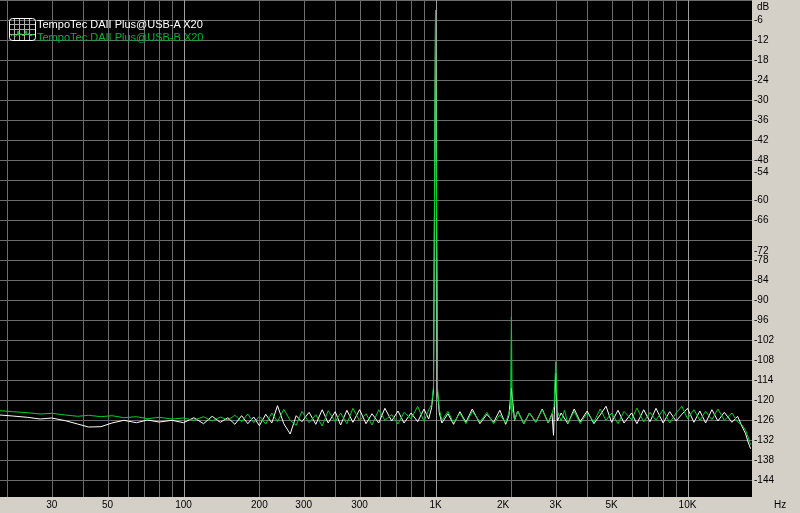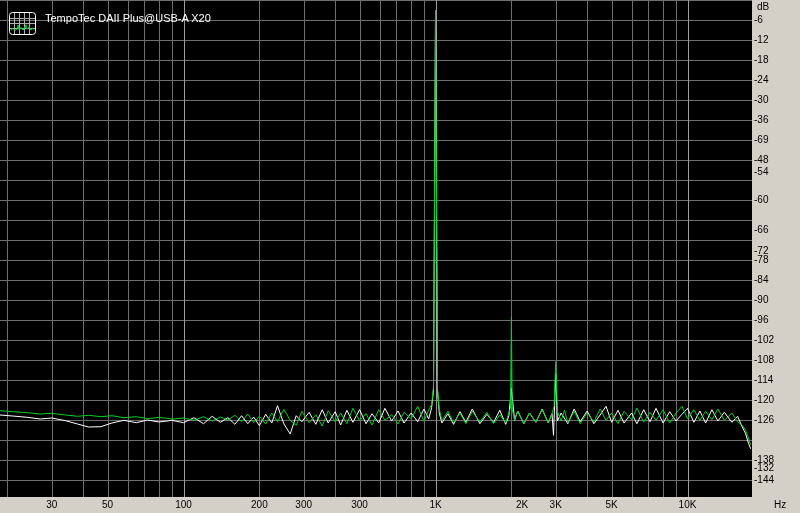--- a/index.html
+++ b/index.html
@@ -1,19 +1,19 @@
 <!DOCTYPE html>
 <html><head>
 <meta charset="utf-8">
 <style>
   html,body{margin:0;padding:0;background:#888;}
   .screen{position:relative;width:800px;height:513px;background:#d4d0c8;
           font-family:"Liberation Sans",sans-serif;overflow:hidden;}
   #chart{position:absolute;left:0;top:0;display:block;}
-  .legend{position:absolute;left:9px;top:12px;display:flex;gap:8px;align-items:flex-start;}
+  .legend{position:absolute;left:9px;top:18px;display:flex;align-items:flex-start;}
   .legend-icon{display:block;}
   .legend-labels{display:flex;flex-direction:column;}
   .legend-label{font-size:11px;line-height:13px;white-space:nowrap;letter-spacing:0;}
   .tick-y{position:absolute;left:754px;font-size:10px;line-height:12px;color:#000;}
   .tick-x{position:absolute;top:499px;font-size:10px;line-height:12px;color:#000;transform:translateX(-50%);}
   .axis-unit{position:absolute;font-size:10px;line-height:12px;color:#000;}
   #y-unit{left:757px;top:1px;}
   #x-unit{left:774px;top:499px;}
 </style>
 </head>
@@ -92,59 +92,60 @@
         <line x1="15.5" y1="1" x2="15.5" y2="22"></line>
         <line x1="20.5" y1="1" x2="20.5" y2="22"></line>
         <line x1="1" y1="6.5" x2="26" y2="6.5"></line>
         <line x1="1" y1="11.5" x2="26" y2="11.5"></line>
         <line x1="1" y1="16.5" x2="26" y2="16.5"></line>
       </g>
       <polyline points="2,18 4,16.5 6,18.5 8,17 9,13 10,17.5 12,15.5 14,18 16,16 17,12.5 18,17 20,15.5 22,18 24,16.5 25,17.5" fill="none" stroke="#00c828" stroke-width="1"></polyline>
     </svg>
     <div class="legend-labels">
       <span class="legend-label" id="legend-label-a" style="color: rgb(255, 255, 255);">TempoTec DAII Plus@USB-A X20</span>
+      <span class="legend-label" id="legend-label-b" style="color: rgb(0, 180, 40);">TempoTec DAII Plus@USB-B X20</span>
     </div>
   </div>
 
   <span class="axis-unit" id="y-unit">dB</span>
   <span class="axis-unit" id="x-unit">Hz</span>
 
   <div id="y-axis">
       <span class="tick-y" style="top: 14px;">-6</span>
       <span class="tick-y" style="top: 34px; text-align: center;">-12</span>
       <span class="tick-y" style="top: 54px;">-18</span>
       <span class="tick-y" style="top: 74px;">-24</span>
       <span class="tick-y" style="top: 94px;">-30</span>
       <span class="tick-y" style="top: 114px;">-36</span>
-      <span class="tick-y" style="top: 134px;">-69</span>
+      <span class="tick-y" style="top: 134px;">-42</span>
       <span class="tick-y" style="top: 154px;">-48</span>
       <span class="tick-y" style="top: 166px;">-54</span>
       <span class="tick-y" style="top: 194px;">-60</span>
-      <span class="tick-y" style="top: 224px; text-align: right;">-66</span>
+      <span class="tick-y" style="top: 214px; text-align: right;">-66</span>
       <span class="tick-y" style="top: 234px; margin-top: 11px;">-72</span>
       <span class="tick-y" style="top: 254px;">-78</span>
       <span class="tick-y" style="top: 274px;">-84</span>
       <span class="tick-y" style="top: 294px;">-90</span>
       <span class="tick-y" style="top: 314px;">-96</span>
       <span class="tick-y" style="top: 334px;">-102</span>
       <span class="tick-y" style="top: 354px;">-108</span>
       <span class="tick-y" style="top: 374px;">-114</span>
       <span class="tick-y" style="top: 394px;">-120</span>
       <span class="tick-y" style="top: 414px;">-126</span>
-      <span class="tick-y" style="top: 434px; margin-top: 28px;">-132</span>
+      <span class="tick-y" style="top: 434px;">-132</span>
       <span class="tick-y" style="top: 454px;">-138</span>
       <span class="tick-y" style="top: 474px;">-144</span>
     </div>
   <div id="x-axis">
       <span class="tick-x" style="left: 51.7px;">30</span>
       <span class="tick-x" style="left: 107.6px; text-align: center;">50</span>
       <span class="tick-x" style="left: 183.5px;">100</span>
       <span class="tick-x" style="left: 259.4px;">200</span>
       <span class="tick-x" style="left: 303.7px;">300</span>
       <span class="tick-x" style="left: 359.6px;">300</span>
       <span class="tick-x" style="left: 435.5px;">1K</span>
-      <span class="tick-x" style="left: 522px;">2K</span>
+      <span class="tick-x" style="left: 503px;">2K</span>
       <span class="tick-x" style="left: 555.7px; text-align: center;">3K</span>
       <span class="tick-x" style="left: 611.6px;">5K</span>
       <span class="tick-x" style="left: 687.5px;">10K</span>
     </div>
 
 </div>
 
 </body></html>

